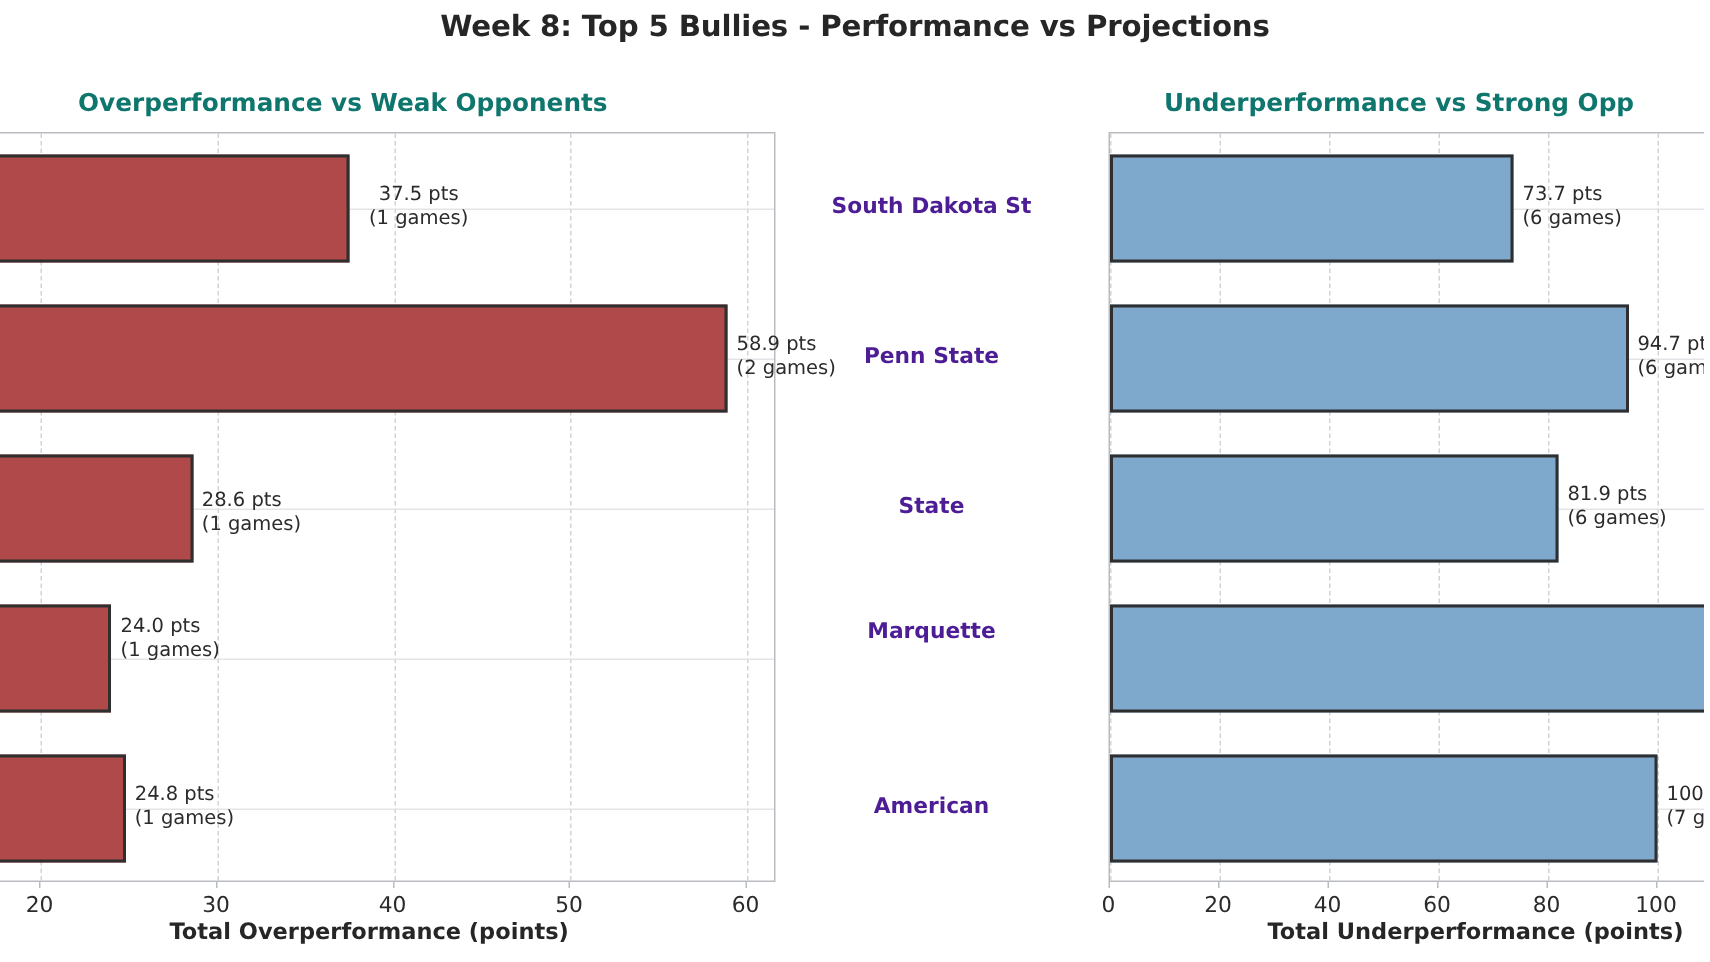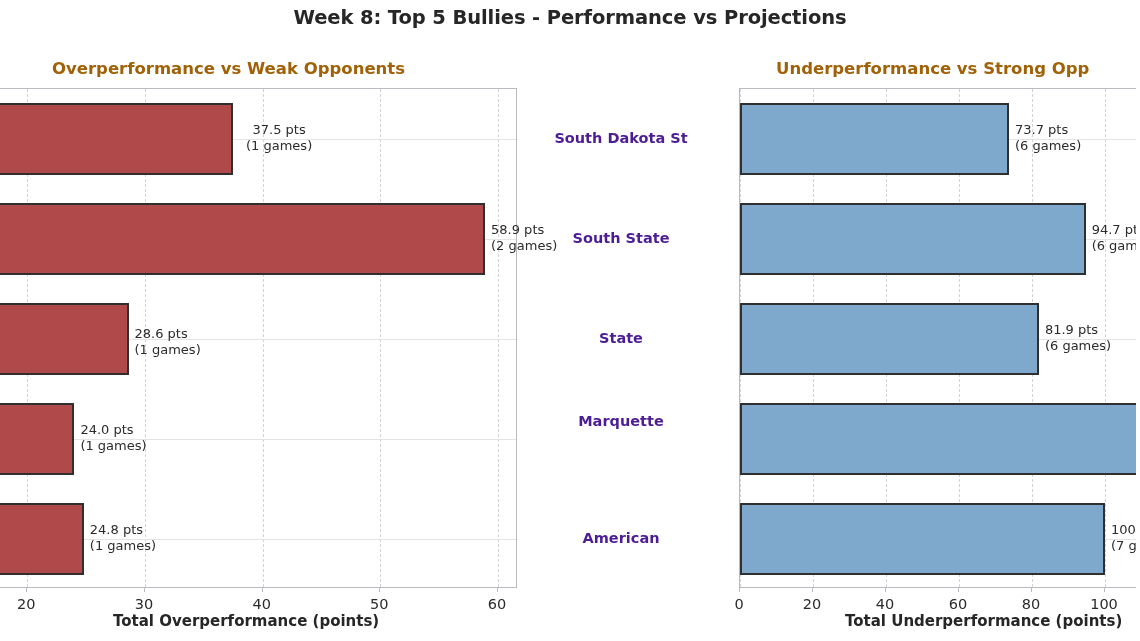--- a/index.html
+++ b/index.html
@@ -38,21 +38,21 @@
   .panel {
     position: absolute;
     top: 0;
     height: 641px;
   }
   .panel-title {
     position: absolute;
     top: 59px;
     font-size: 16.5px;
     font-weight: bold;
-    color: #a16207;
+    color: #0f766e;
     white-space: nowrap;
   }
   .axes {
     position: absolute;
     top: 88px;
     height: 500px;
     background: #ffffff;
     box-sizing: border-box;
     border: 1px solid #b8bcc0;
   }
@@ -146,21 +146,21 @@
         <div class="bar-label" style="left: 700.057px; top: 133px;">
           <div>58.9 pts</div>
           <div>(2 games)</div>
         </div>
         <div class="bar" style="left: 1px; top: 214px; width: 336.527px; height: 72px; background: rgb(176, 74, 74); border-color: rgb(47, 47, 47);"></div>
         <div class="bar-label" style="left: 343.527px; top: 237px;">
           <div>28.6 pts</div>
           <div>(1 games)</div>
         </div>
         <div class="bar" style="left: 1px; top: 314px; width: 282.4px; height: 72px; background: rgb(176, 74, 74); border-color: rgb(47, 47, 47);"></div>
-        <div class="bar-label" style="left: 289.4px; top: 333px;">
+        <div class="bar-label" style="left: 289.4px; top: 321px;">
           <div>24.0 pts</div>
           <div>(1 games)</div>
         </div>
         <div class="bar" style="left: 1px; top: 414px; width: 291.813px; height: 72px; background: rgb(176, 74, 74); border-color: rgb(47, 47, 47);"></div>
         <div class="bar-label" style="left: 298.813px; top: 433px;">
           <div>24.8 pts</div>
           <div>(1 games)</div>
         </div>
       </div>
 
@@ -213,21 +213,21 @@
         <div class="bar" style="left: 0px; top: 314px; width: 419.75px; height: 72px; background: rgb(127, 168, 205); border-color: rgb(47, 47, 47);"></div>
         <div class="bar" style="left: 0px; top: 414px; width: 365px; height: 72px; background: rgb(127, 168, 205); border-color: rgb(47, 47, 47);"></div>
         <div class="bar-label" style="left: 371px; top: 433px;">
           <div>100</div>
           <div>(7 g</div>
         </div>
       </div>
 
     <div id="right-cats">
         <div class="cat-label" style="top: 138px; left: 511px; width: 220px;">South Dakota St</div>
-        <div class="cat-label" style="top: 238px; left: 511px; width: 220px;">South State</div>
+        <div class="cat-label" style="top: 238px; left: 511px; width: 220px;">Penn State</div>
         <div class="cat-label" style="top: 338px; left: 511px; width: 220px;">State</div>
         <div class="cat-label" style="top: 421px; left: 511px; width: 220px;">Marquette</div>
         <div class="cat-label" style="top: 538px; left: 511px; width: 220px;">American</div>
       </div>
     <div id="right-ticks">
         <div class="tick-mark" style="left: 739px; top: 588px;"></div>
         <div class="tick" style="left: 739px; top: 596px;">0</div>
         <div class="tick-mark" style="left: 812px; top: 588px;"></div>
         <div class="tick" style="left: 812px; top: 596px;">20</div>
         <div class="tick-mark" style="left: 885px; top: 588px;"></div>

